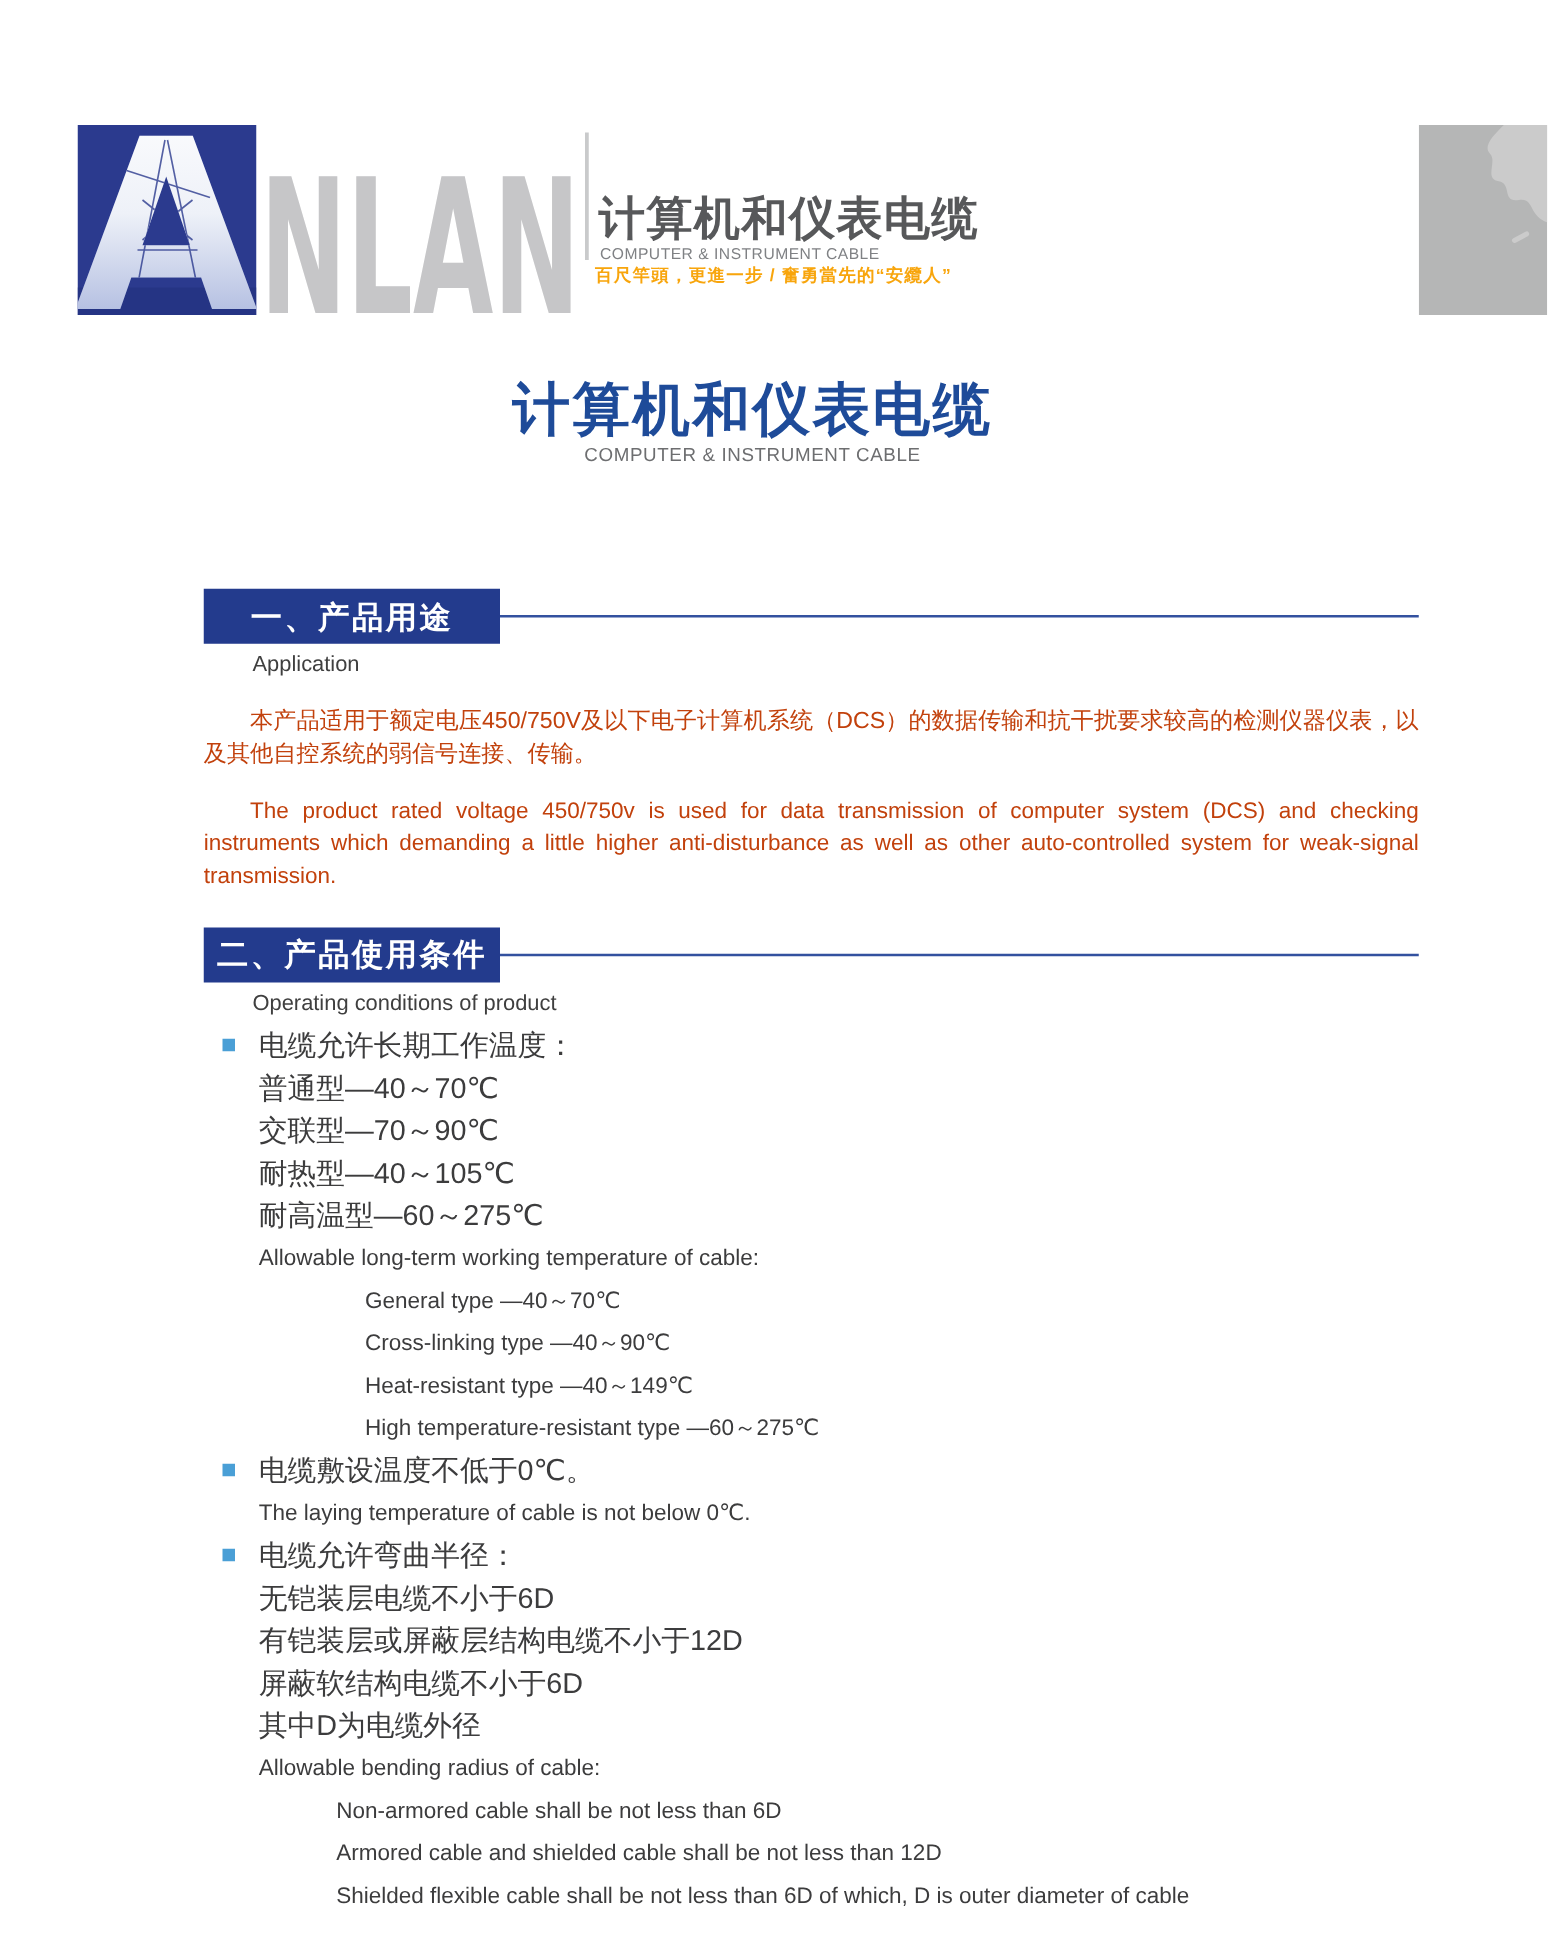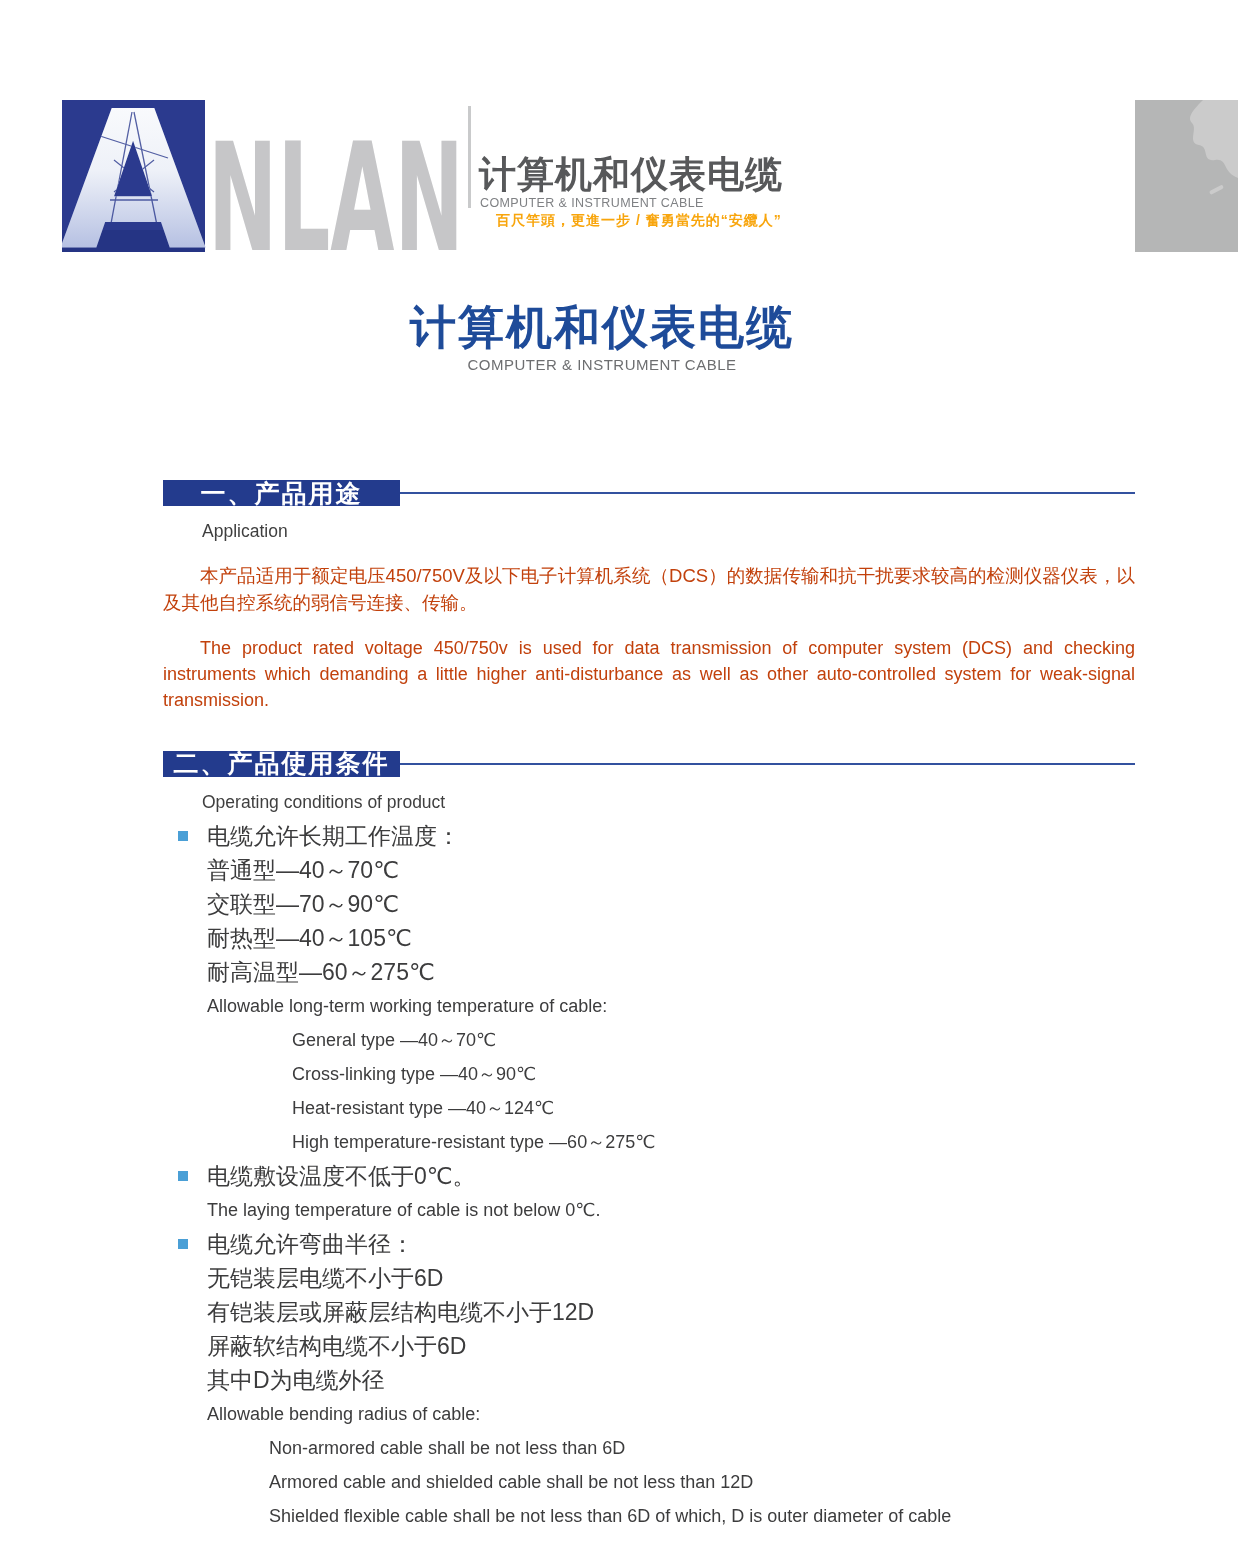--- a/index.html
+++ b/index.html
@@ -6,33 +6,33 @@
   .page {
     position:relative; width:1238px; height:1547px; background:#ffffff;
     overflow:hidden; font-family:"Liberation Sans","DejaVu Sans",sans-serif;
   }
 
   
   .logo-svg   { position:absolute; left:62px;  top:100px; }
   .m-divider  { position:absolute; left:468px; top:106px; width:3px; height:102px; background:#c9cacb; }
   .m-cn       { position:absolute; left:479px; top:150px; font-size:37px; font-weight:bold; color:#57585a; letter-spacing:1px; white-space:nowrap; }
   .m-en       { position:absolute; left:480px; top:196px; font-size:12.5px; color:#7f8184; letter-spacing:0.4px; white-space:nowrap; }
-  .m-slogan   { position:absolute; left:496px; top:212px; font-size:14px; font-weight:bold; color:#f8a50c; letter-spacing:1px; white-space:nowrap; }
+  .m-slogan   { position:absolute; left:476px; top:212px; font-size:14px; font-weight:bold; color:#f8a50c; letter-spacing:1px; white-space:nowrap; }
   .corner-art { position:absolute; left:1135px; top:100px; }
 
   
   .page-title    { position:absolute; left:0; top:297px; width:1204px; text-align:center;
                    font-size:46px; font-weight:bold; color:#1e4b99; letter-spacing:2px; }
   .page-subtitle { position:absolute; left:0; top:356px; width:1204px; text-align:center;
                    font-size:15px; color:#6d6e70; letter-spacing:0.5px; }
 
   
   .content  { position:absolute; left:163px; top:474px; width:972px; }
   .sec-head { display:flex; align-items:center; height:38px; }
-  .sec-box  { width:237px; height:26px; background:#233b8d; color:#ffffff; font-size:25px;
+  .sec-box  { width:237px; height:44px; background:#233b8d; color:#ffffff; font-size:25px;
               font-weight:bold; letter-spacing:2px; display:flex; align-items:center; justify-content:center; }
   .sec-line { flex:1; height:2px; background:#33519f; }
   .sec-sub  { margin:9px 0 0 39px; font-size:17.5px; color:#3f3f3f; }
 
   .para     { width:972px; text-align:justify; color:#c2410c; }
   .para-cn  { margin-top:20px; font-size:18.5px; line-height:27px; text-indent:37px; }
   .para-en  { margin-top:12px; font-size:18px;   line-height:26px; text-indent:37px; }
 
   .sec2 { margin-top:32px; }
 
@@ -107,21 +107,21 @@
 
     <div class="list">
       <div class="li"><span class="sq"></span><span>电缆允许长期工作温度：</span></div>
       <div class="li"><span>普通型—40～70℃</span></div>
       <div class="li"><span>交联型—70～90℃</span></div>
       <div class="li"><span>耐热型—40～105℃</span></div>
       <div class="li"><span>耐高温型—60～275℃</span></div>
       <div class="li en"><span>Allowable long-term working temperature of cable:</span></div>
       <div class="li en ind1"><span>General type —40～70℃</span></div>
       <div class="li en ind1"><span>Cross-linking type —40～90℃</span></div>
-      <div class="li en ind1"><span>Heat-resistant type —40～124℃</span></div>
+      <div class="li en ind1"><span>Heat-resistant type —40～149℃</span></div>
       <div class="li en ind1"><span>High temperature-resistant type —60～275℃</span></div>
       <div class="li"><span class="sq"></span><span>电缆敷设温度不低于0℃。</span></div>
       <div class="li en"><span>The laying temperature of cable is not below 0℃.</span></div>
       <div class="li"><span class="sq"></span><span>电缆允许弯曲半径：</span></div>
       <div class="li"><span>无铠装层电缆不小于6D</span></div>
       <div class="li"><span>有铠装层或屏蔽层结构电缆不小于12D</span></div>
       <div class="li"><span>屏蔽软结构电缆不小于6D</span></div>
       <div class="li"><span>其中D为电缆外径</span></div>
       <div class="li en"><span>Allowable bending radius of cable:</span></div>
       <div class="li en ind2"><span>Non-armored cable shall be not less than 6D</span></div>

